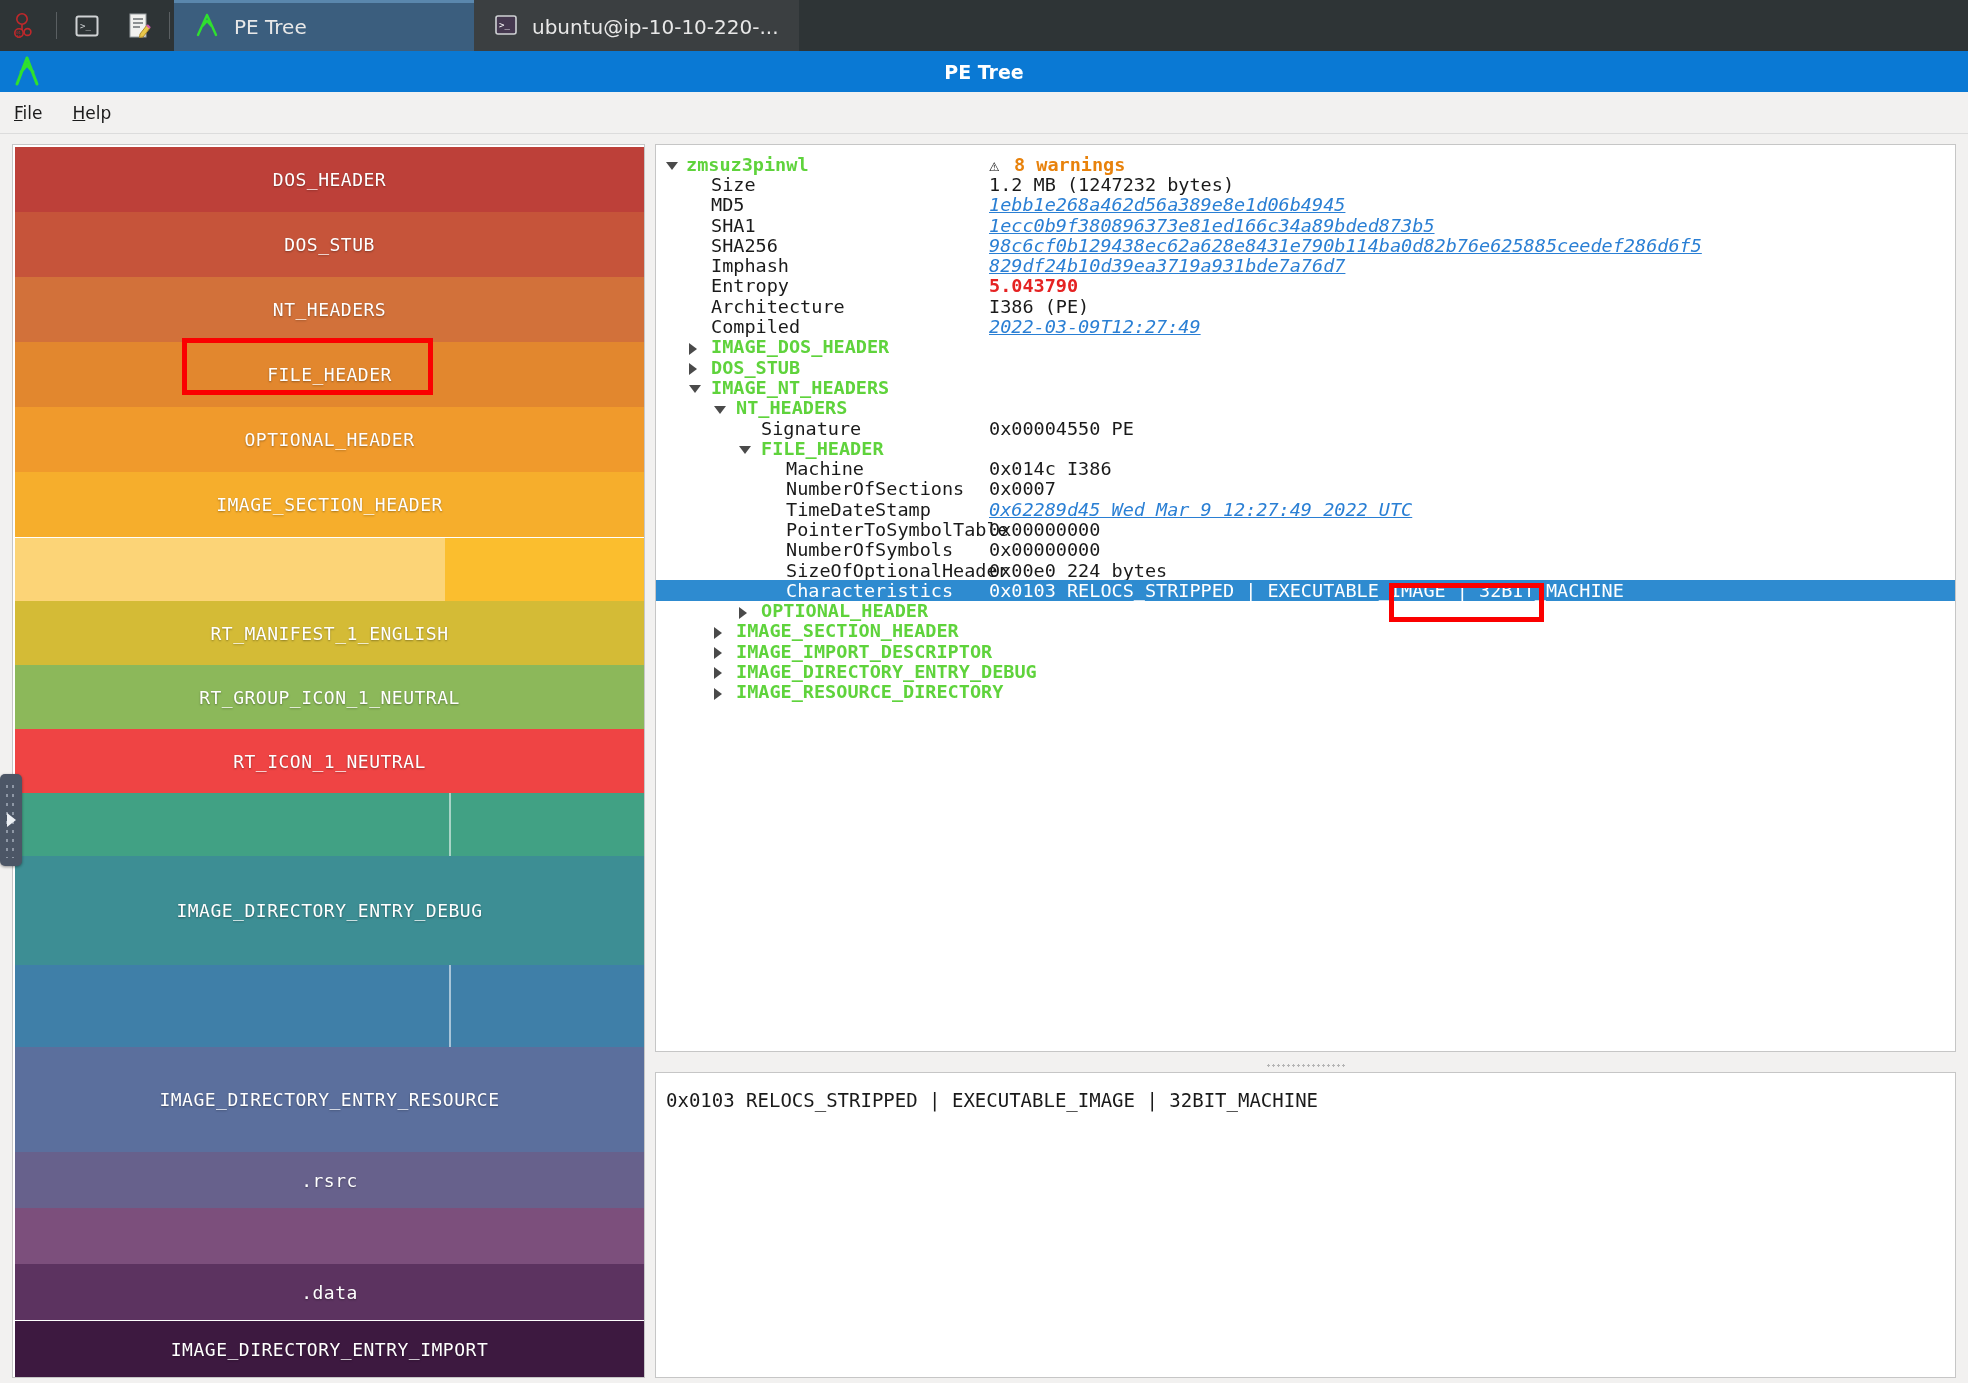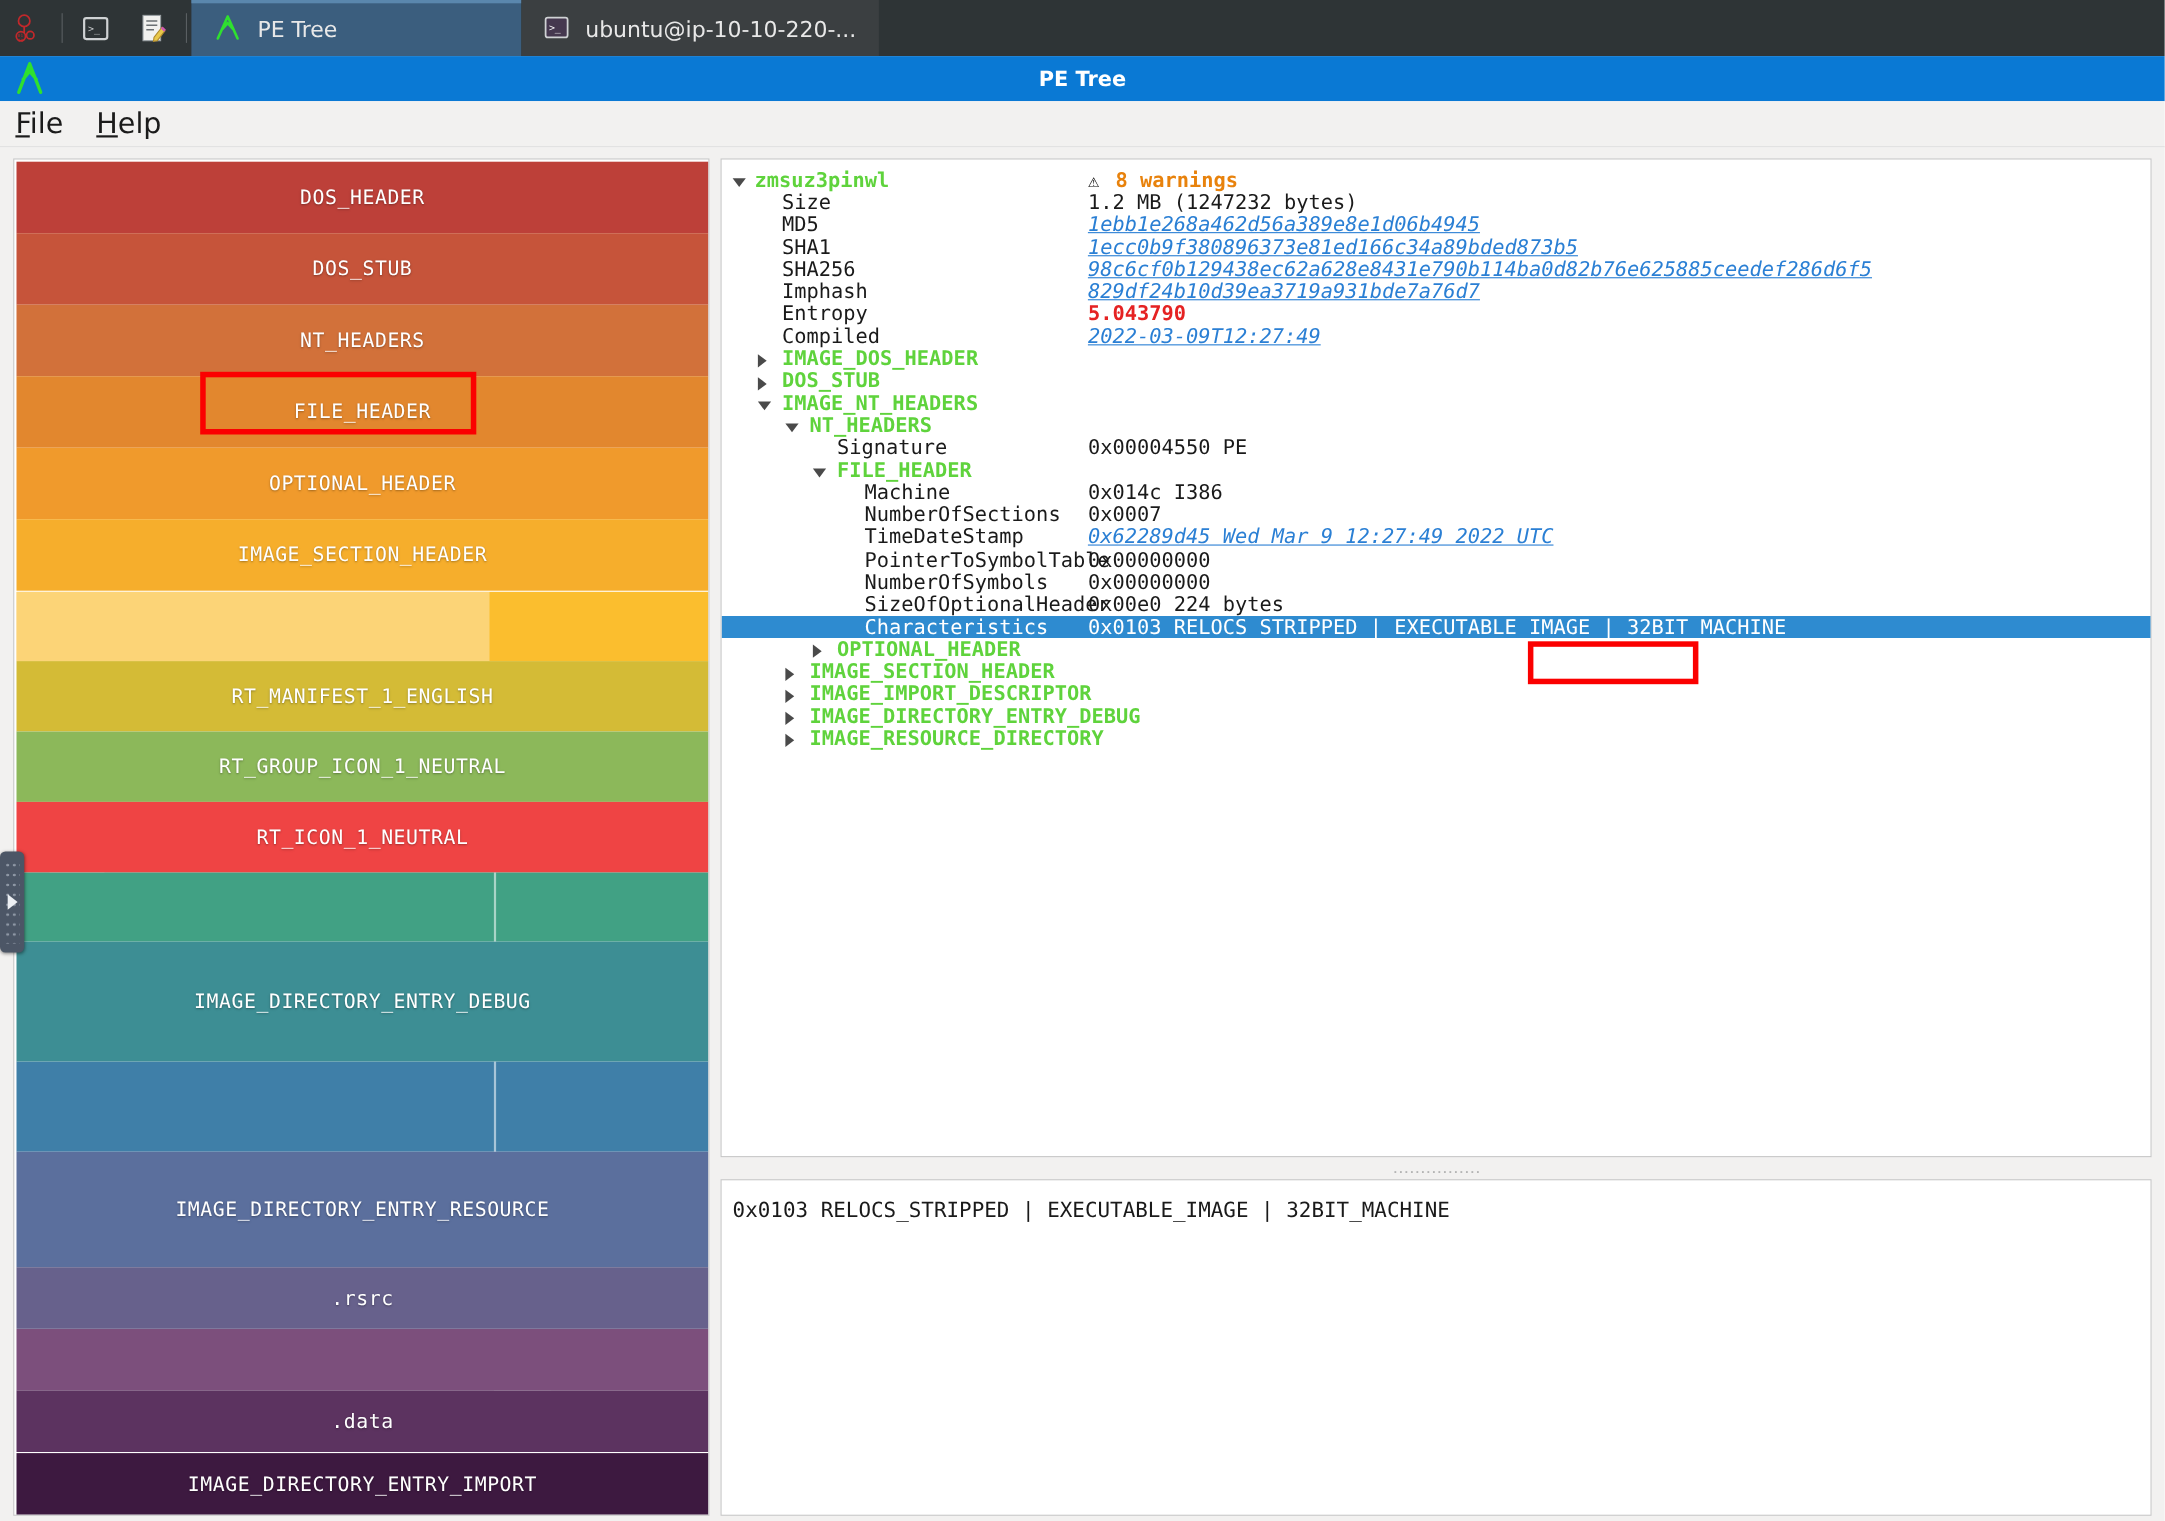--- a/index.html
+++ b/index.html
@@ -46,21 +46,21 @@
     font-family: "DejaVu Sans", sans-serif;
   }
 
   
   .menubar {
     position: absolute; left: 0; top: 92px; width: 1968px; height: 42px;
     background: #f2f1f0; border-bottom: 1px solid #dcdcdc;
     display: flex; align-items: center; padding-left: 14px; gap: 30px;
   }
   .menubar .mi {
-    font-size: 26px; color: #1b1b1b; font-family: "DejaVu Sans", sans-serif;
+    font-size: 17px; color: #1b1b1b; font-family: "DejaVu Sans", sans-serif;
   }
   .menubar .mi .u { text-decoration: underline; }
 
   
   .content {
     position: absolute; left: 0; top: 134px;
     width: 1968px; height: 1249px;
     background: #f2f1f0;
   }
 
@@ -326,20 +326,24 @@
             </div>
             <div class="row" style="height: 20.3px;">
               <span class="key tw" style="left:55px">Imphash</span>
               <span class="val link">829df24b10d39ea3719a931bde7a76d7</span>
             </div>
             <div class="row" style="height: 20.3px;">
               <span class="key tw" style="left:55px">Entropy</span>
               <span class="val red">5.043790</span>
             </div>
             <div class="row" style="height: 20.3px;">
+              <span class="key tw" style="left:55px">Architecture</span>
+              <span class="val tw">I386 (PE)</span>
+            </div>
+            <div class="row" style="height: 20.3px;">
               <span class="key tw" style="left:55px">Compiled</span>
               <span class="val link">2022-03-09T12:27:49</span>
             </div>
             <div class="row" style="height: 20.3px;">
               <span class="tri closed" style="left:33px"></span>
               <span class="key green" style="left:55px">IMAGE_DOS_HEADER</span>
             </div>
             <div class="row" style="height: 20.3px;">
               <span class="tri closed" style="left:33px"></span>
               <span class="key green" style="left:55px">DOS_STUB</span>

